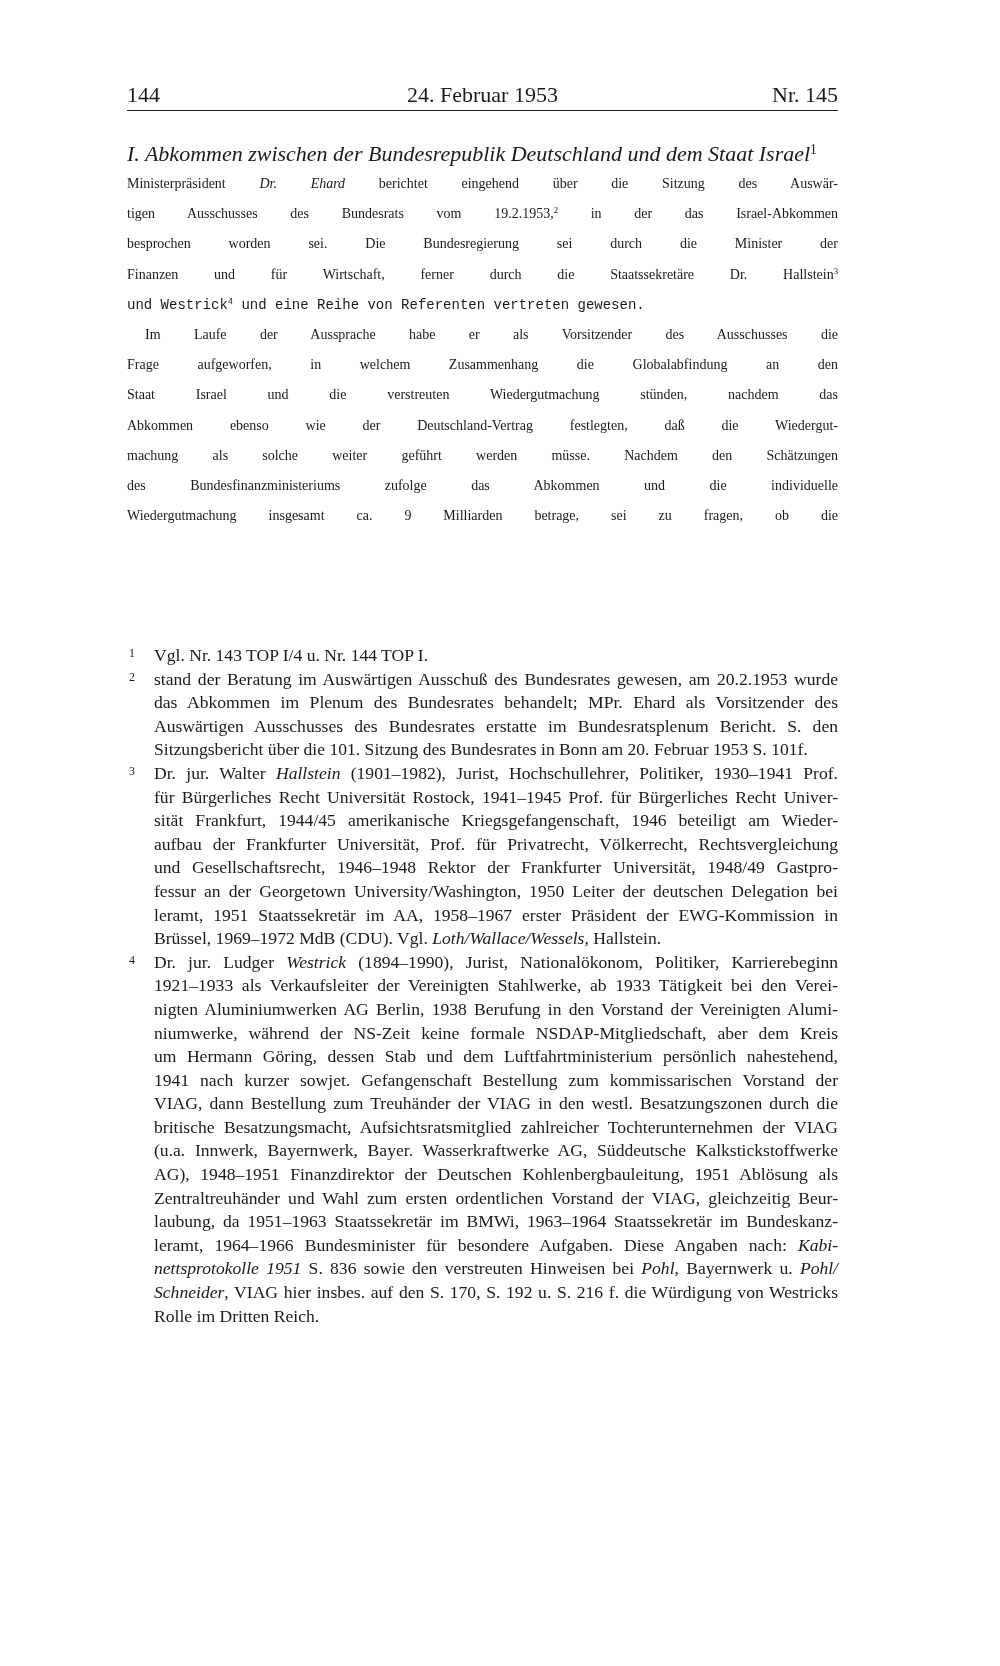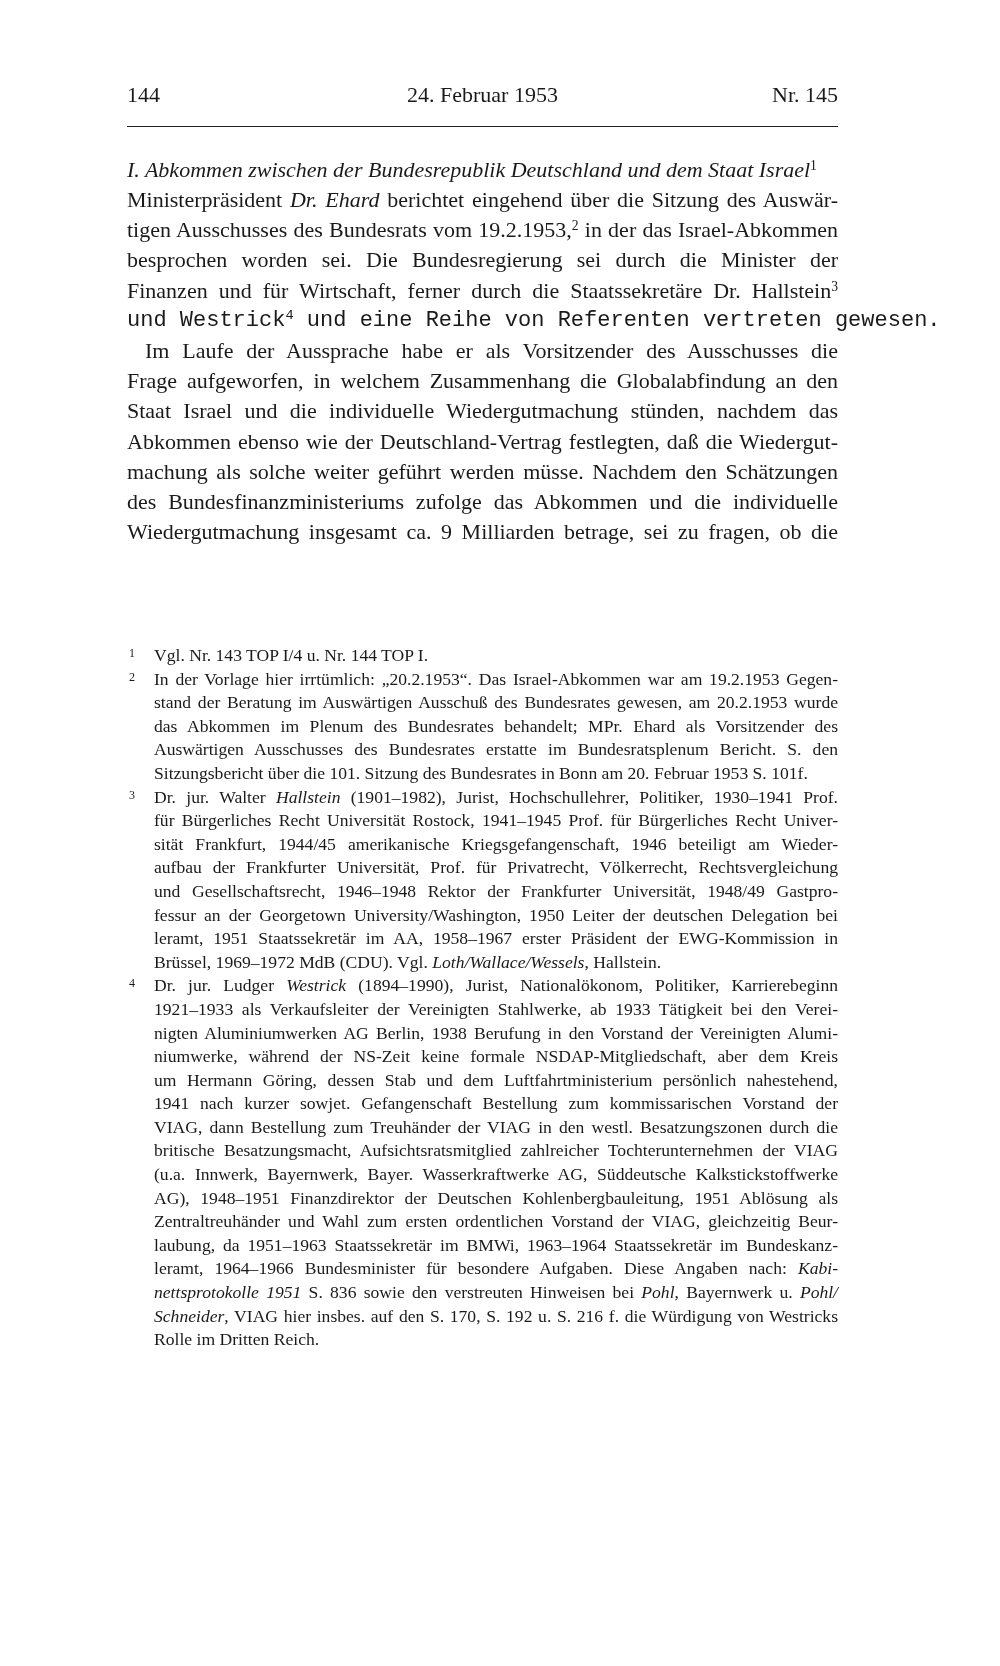--- a/index.html
+++ b/index.html
@@ -3,29 +3,29 @@
 <meta charset="utf-8">
 <style>
   html, body { margin: 0; padding: 0; background: #ffffff; }
   body {
     width: 1000px; height: 1666px; position: relative; overflow: hidden;
     font-family: "Liberation Serif", "DejaVu Serif", serif; color: #1a1a1a;
   }
   .page { position: absolute; left: 127px; top: 80px; width: 711px; }
   .running-head {
     position: relative; height: 30px; font-size: 22px; line-height: 30px;
-    border-bottom: 1.2px solid #222; padding-bottom: 16px; text-decoration: underline;
+    border-bottom: 1.2px solid #222; padding-bottom: 0; text-decoration: underline;
   }
   .running-head .left { position: absolute; left: 0; top: 0; }
   .running-head .center { position: absolute; left: 0; right: 0; top: 0; text-align: center; }
   .running-head .right { position: absolute; right: 0; top: 0; margin-left: 31px; }
   .section-title {
     margin-top: 28px; font-size: 22px; font-style: italic; line-height: 30px; white-space: nowrap;
   }
-  .body-text { font-size: 22px; line-height: 30.2px; }
+  .body-text { font-size: 14px; line-height: 30.2px; }
   .line { display: block; text-align: justify; text-align-last: justify; white-space: nowrap; height: 30.2px; overflow: visible; }
   .line.last { text-align-last: left; font-family: Liberation Mono, monospace; }
   .line.indent { padding-left: 18px; }
   sup { font-size: 0.62em; line-height: 0; vertical-align: 0.55em; }
   em { font-style: italic; }
   .footnotes { position: absolute; left: 127px; top: 644px; width: 711px; }
   .fn { position: relative; padding-left: 27px; font-size: 17.6px; line-height: 23.6px; }
   .fn .num { position: absolute; left: 2px; top: 0; font-size: 12px; line-height: 18px; }
   .fn .fline { display: block; white-space: nowrap; text-align: justify; text-align-last: justify; height: 23.6px; }
   .fn .fline.last { text-align-last: left; }
@@ -45,36 +45,35 @@
   </div>
 
   <div class="body-text" id="body-text">
       <span class="line"><span>Ministerpräsident </span><em>Dr. Ehard</em><span> berichtet eingehend über die Sitzung des Auswär-</span></span>
       <span class="line"><span>tigen Ausschusses des Bundesrats vom 19.2.1953,</span><sup>2</sup><span> in der das Israel-Abkommen</span></span>
       <span class="line"><span>besprochen worden sei. Die Bundesregierung sei durch die Minister der</span></span>
       <span class="line"><span>Finanzen und für Wirtschaft, ferner durch die Staatssekretäre Dr. Hallstein</span><sup>3</sup></span>
       <span class="line last"><span>und Westrick</span><sup>4</sup><span> und eine Reihe von Referenten vertreten gewesen.</span></span>
       <span class="line indent"><span>Im Laufe der Aussprache habe er als Vorsitzender des Ausschusses die</span></span>
       <span class="line"><span>Frage aufgeworfen, in welchem Zusammenhang die Globalabfindung an den</span></span>
-      <span class="line"><span>Staat Israel und die individuelle Wiedergutmachung stünden, nachdem das</span></span>
+      <span class="line"><span>Staat Israel und die verstreuten Wiedergutmachung stünden, nachdem das</span></span>
       <span class="line"><span>Abkommen ebenso wie der Deutschland-Vertrag festlegten, daß die Wiedergut-</span></span>
       <span class="line"><span>machung als solche weiter geführt werden müsse. Nachdem den Schätzungen</span></span>
       <span class="line"><span>des Bundesfinanzministeriums zufolge das Abkommen und die individuelle</span></span>
       <span class="line"><span>Wiedergutmachung insgesamt ca. 9 Milliarden betrage, sei zu fragen, ob die</span></span>
     </div>
 </div>
 
 <div class="footnotes" id="footnotes">
     <div class="fn">
       <span class="num">1</span>
       <span class="fline last"><span>Vgl. Nr. 143 TOP I/4 u. Nr. 144 TOP I.</span></span>
     </div>
     <div class="fn">
       <span class="num">2</span>
-      <span class="fline"><span>In der Vorlage hier irrtümlich: „20.2.1953“. Das Israel-Abkommen war am 19.2.1953 Gegen-</span></span>
       <span class="fline"><span>stand der Beratung im Auswärtigen Ausschuß des Bundesrates gewesen, am 20.2.1953 wurde</span></span>
       <span class="fline"><span>das Abkommen im Plenum des Bundesrates behandelt; MPr. Ehard als Vorsitzender des</span></span>
       <span class="fline"><span>Auswärtigen Ausschusses des Bundesrates erstatte im Bundesratsplenum Bericht. S. den</span></span>
       <span class="fline last"><span>Sitzungsbericht über die 101. Sitzung des Bundesrates in Bonn am 20. Februar 1953 S. 101f.</span></span>
     </div>
     <div class="fn">
       <span class="num">3</span>
       <span class="fline"><span>Dr. jur. Walter </span><em>Hallstein</em><span> (1901–1982), Jurist, Hochschullehrer, Politiker, 1930–1941 Prof.</span></span>
       <span class="fline"><span>für Bürgerliches Recht Universität Rostock, 1941–1945 Prof. für Bürgerliches Recht Univer-</span></span>
       <span class="fline"><span>sität Frankfurt, 1944/45 amerikanische Kriegsgefangenschaft, 1946 beteiligt am Wieder-</span></span>

